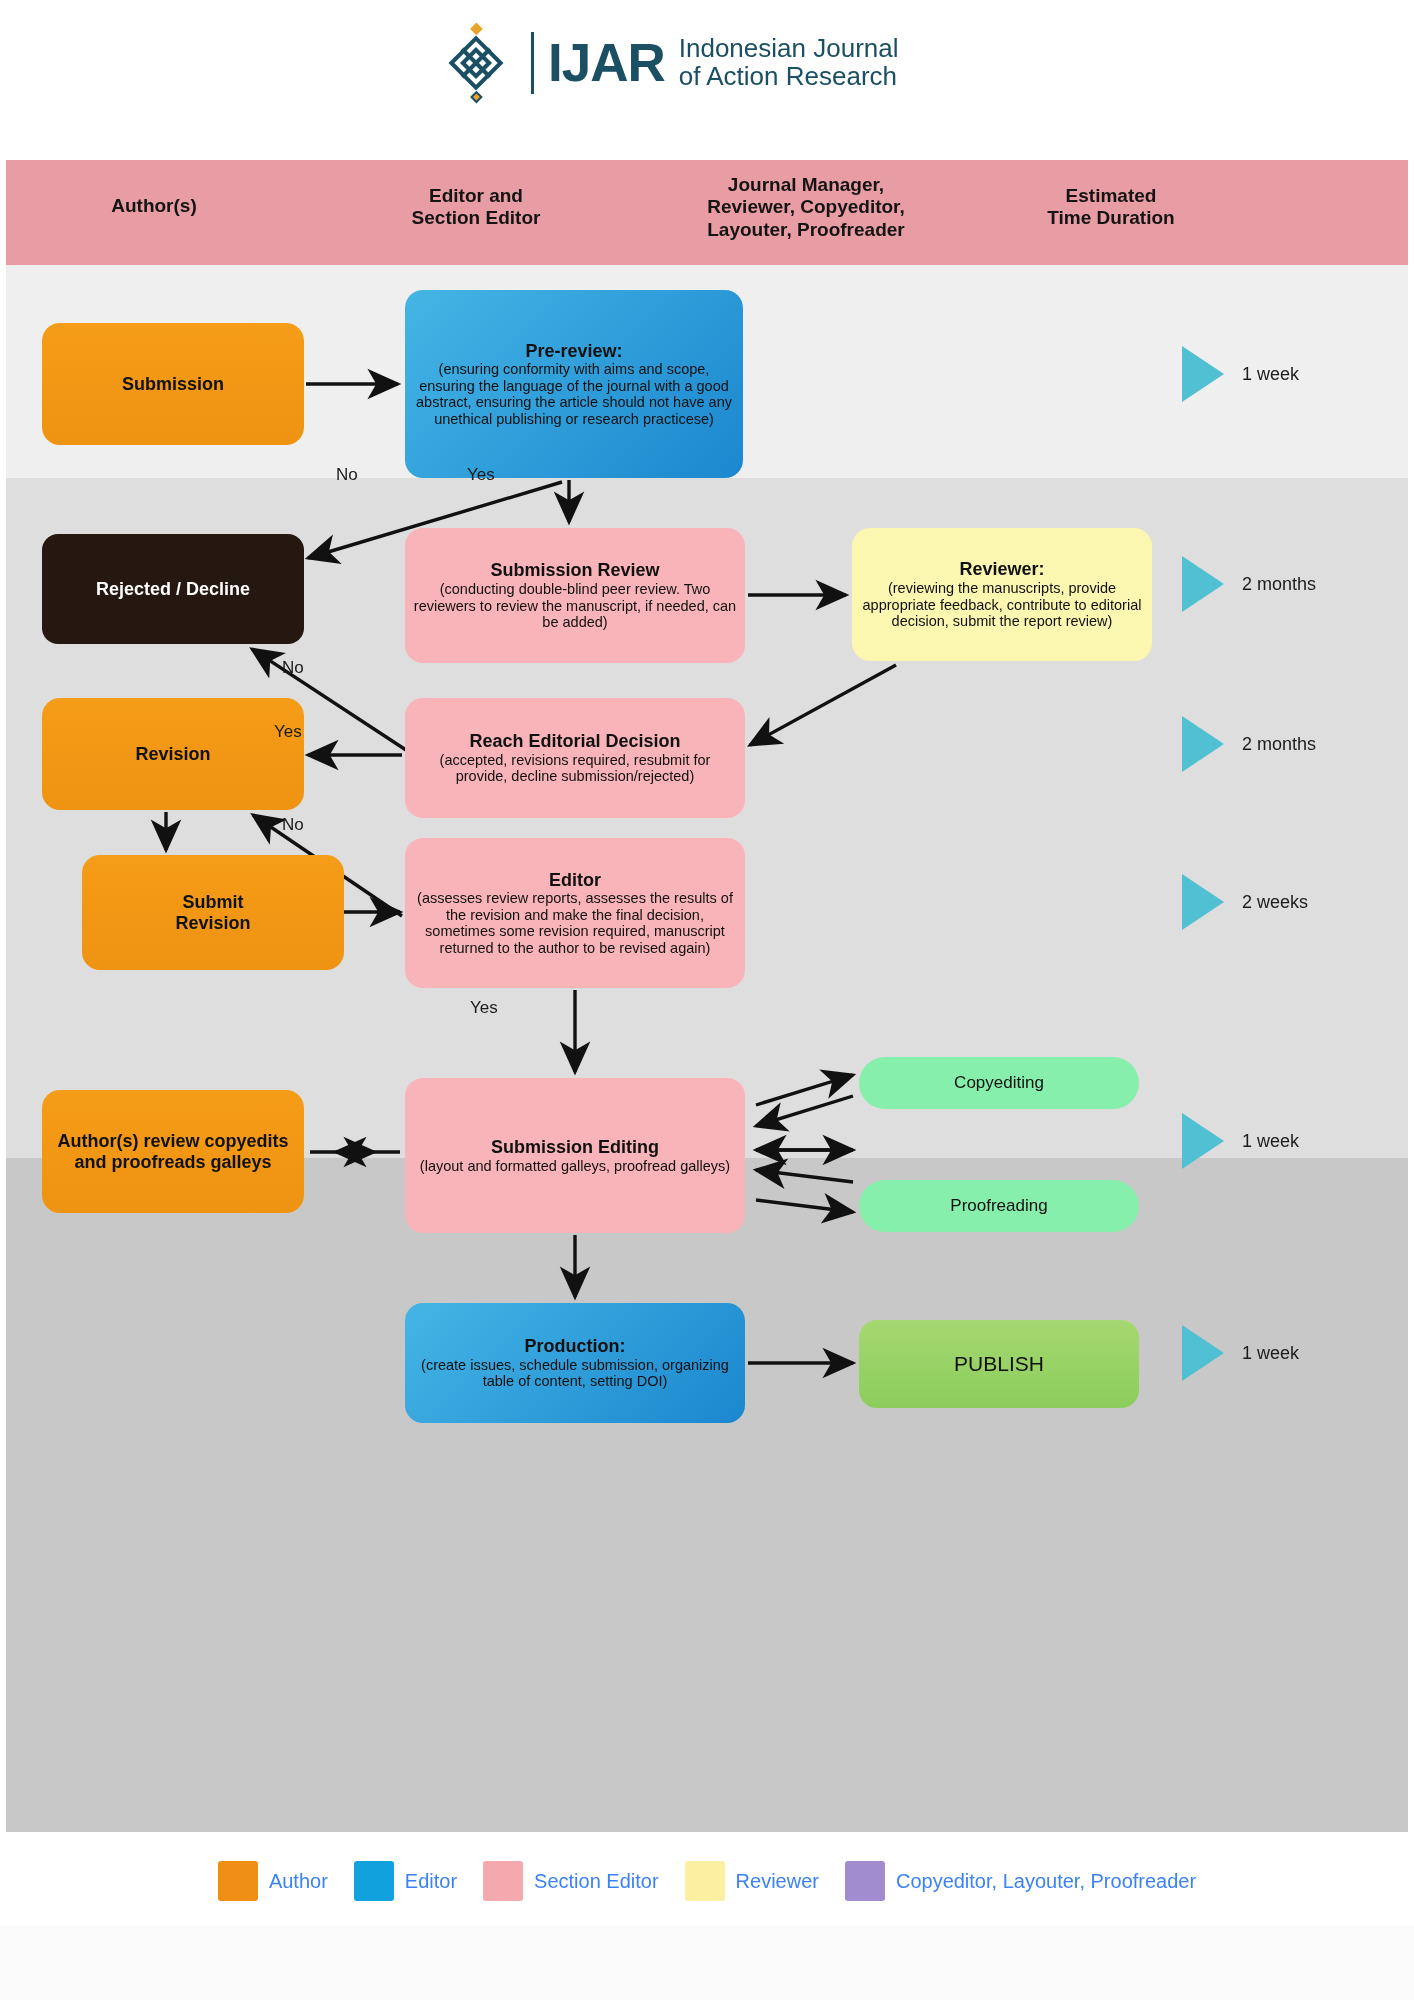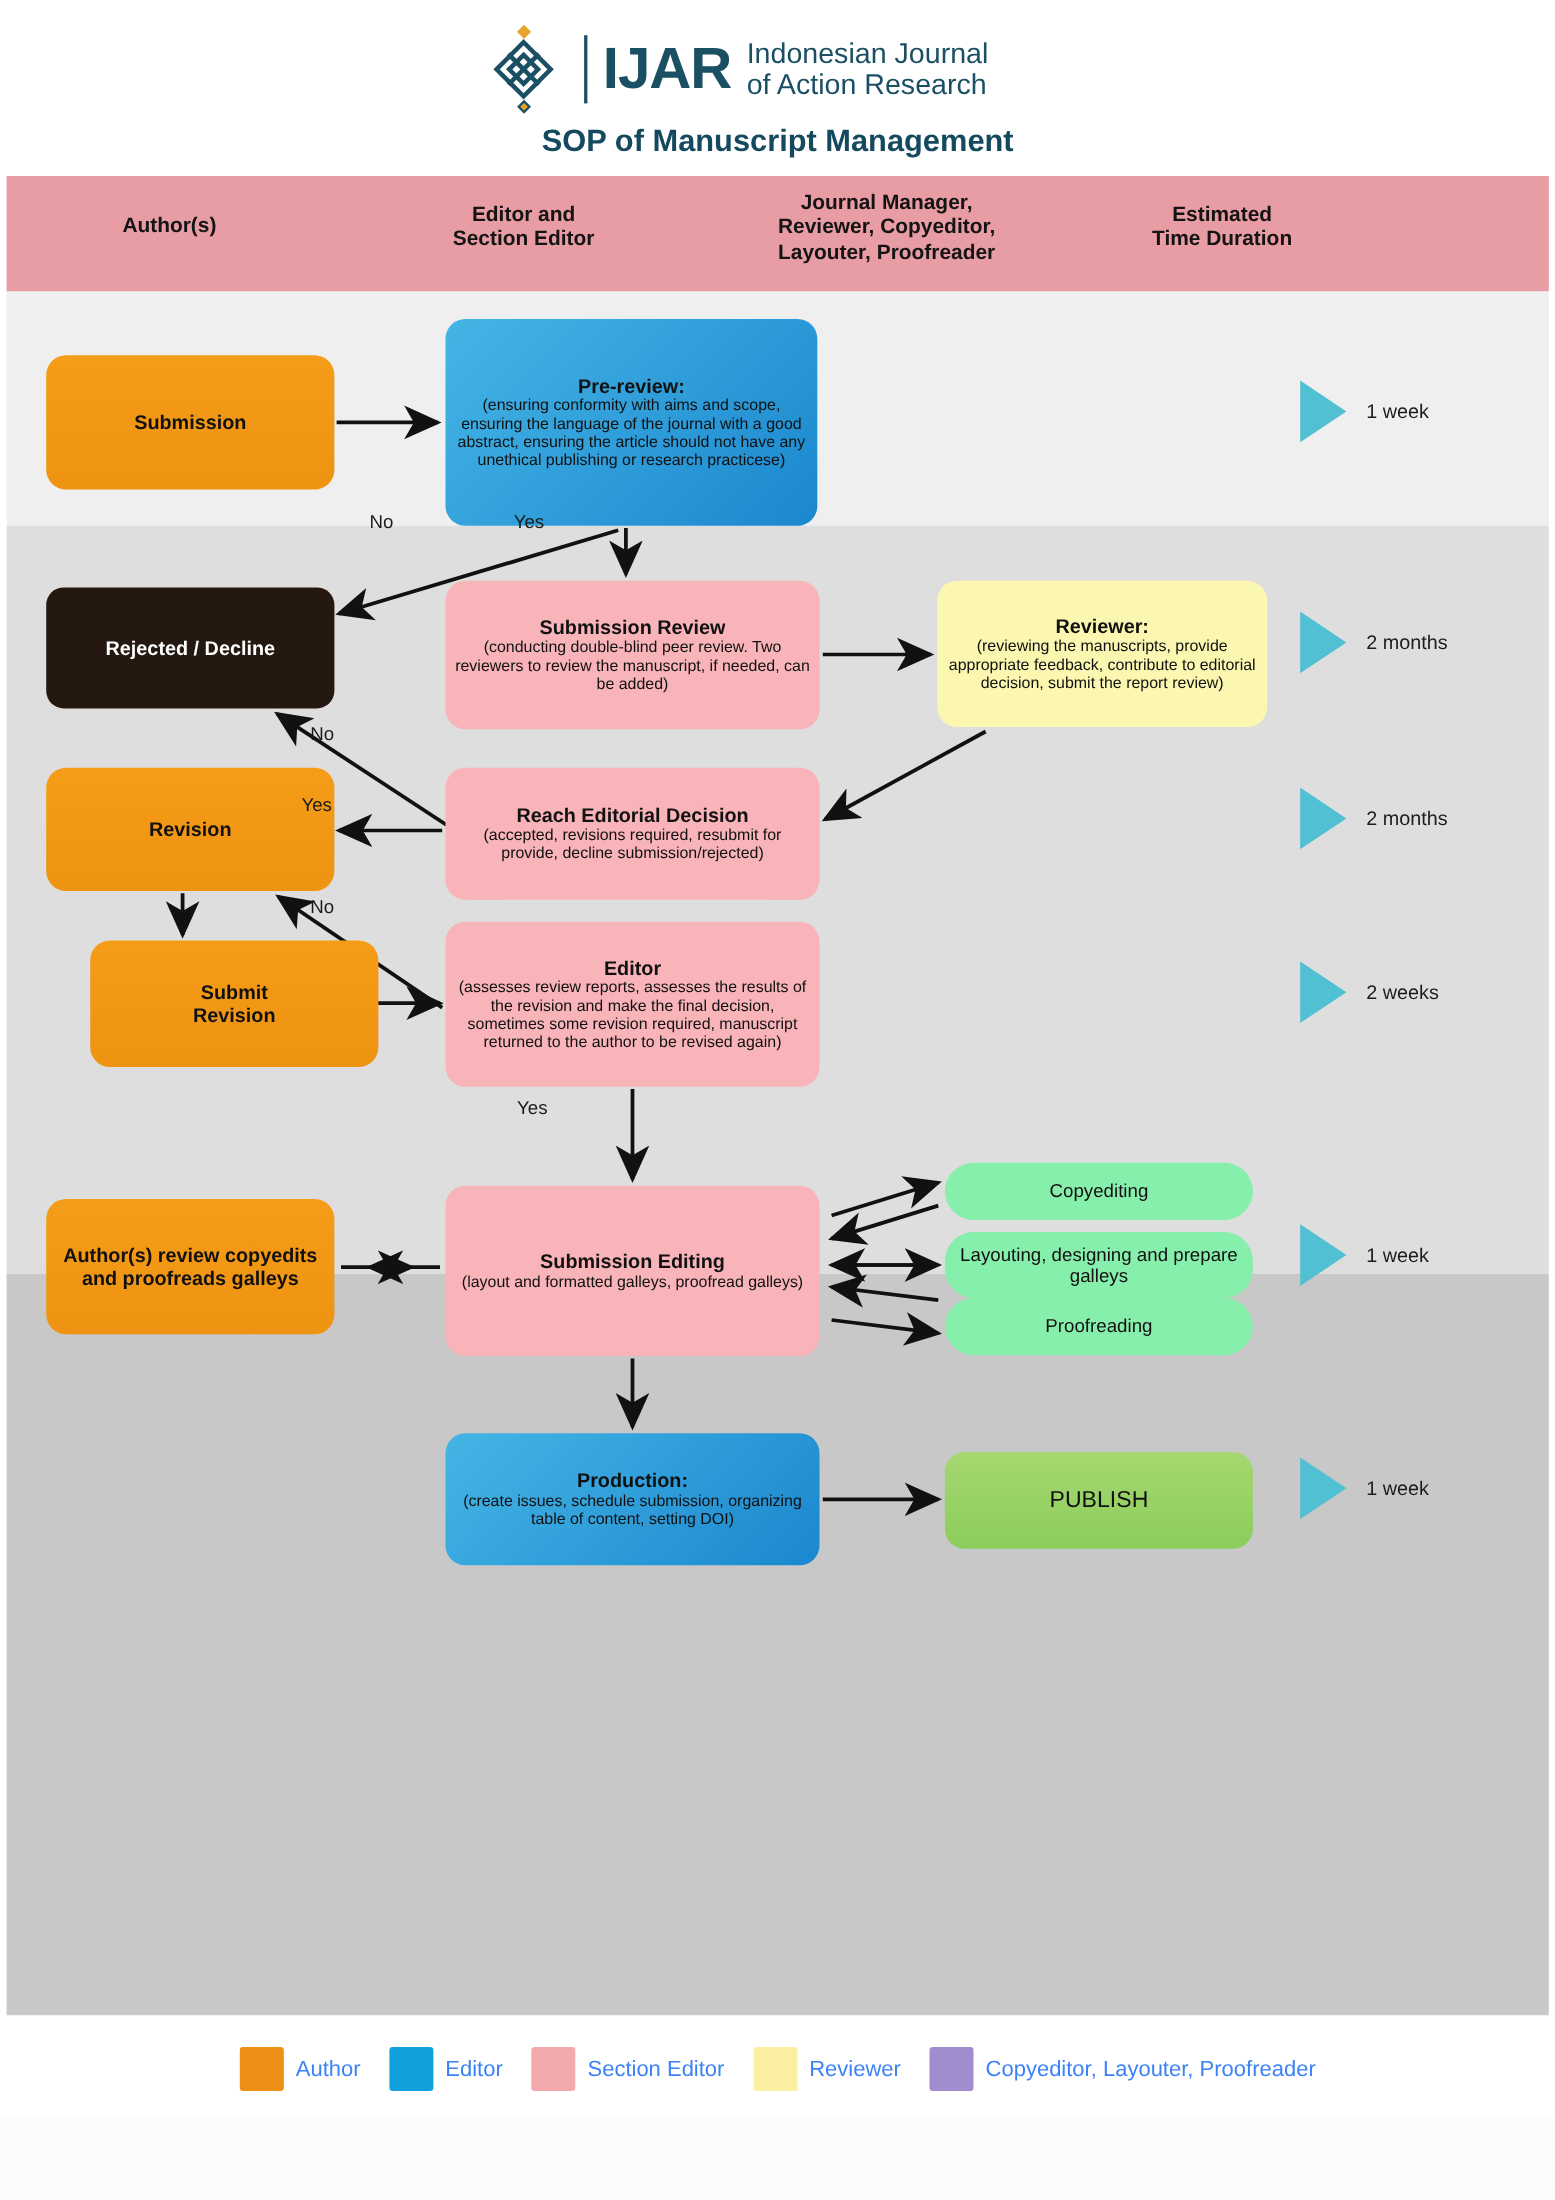--- a/index.html
+++ b/index.html
@@ -111,21 +111,20 @@
         <rect x="47.5" y="88.5" width="6" height="6" transform="rotate(45 50.5 91.5)" fill="#e8a32c"></rect>
       </svg>
     </span>
     <span id="logo-divider"></span>
     <span id="logo-ijar">IJAR</span>
     <span id="logo-sub">
       <span>Indonesian Journal</span>
       <span>of Action Research</span>
     </span>
   </div>
-  <div id="doc-title">SOP of Manuscript Management</div>
 </div>
 
 <div id="chart">
 
   <div class="band" id="band-head"></div>
   <div class="band" id="band-1"></div>
   <div class="band" id="band-2"></div>
   <div class="band" id="band-3"></div>
 
   <div class="lane-title" id="lane-t-1">
@@ -244,23 +243,20 @@
 
   <div class="node n-section" id="n-subediting">
     <span class="ttl">Submission Editing</span>
     <span class="dsc">(layout and formatted galleys, proofread galleys)</span>
   </div>
 
   <div class="node n-purple" id="n-copyediting">
     <span class="dsc" style="font-size:17px">Copyediting</span>
   </div>
 
-  <div class="node n-purple" id="n-layouting">
-    <span class="dsc" style="font-size:17px">Layouting, designing and prepare galleys</span>
-  </div>
 
   <div class="node n-purple" id="n-proofreading">
     <span class="dsc" style="font-size:17px">Proofreading</span>
   </div>
 
   <div class="node n-editor" id="n-production">
     <span class="ttl">Production:</span>
     <span class="dsc">(create issues, schedule submission, organizing table of content, setting DOI)</span>
   </div>
 

